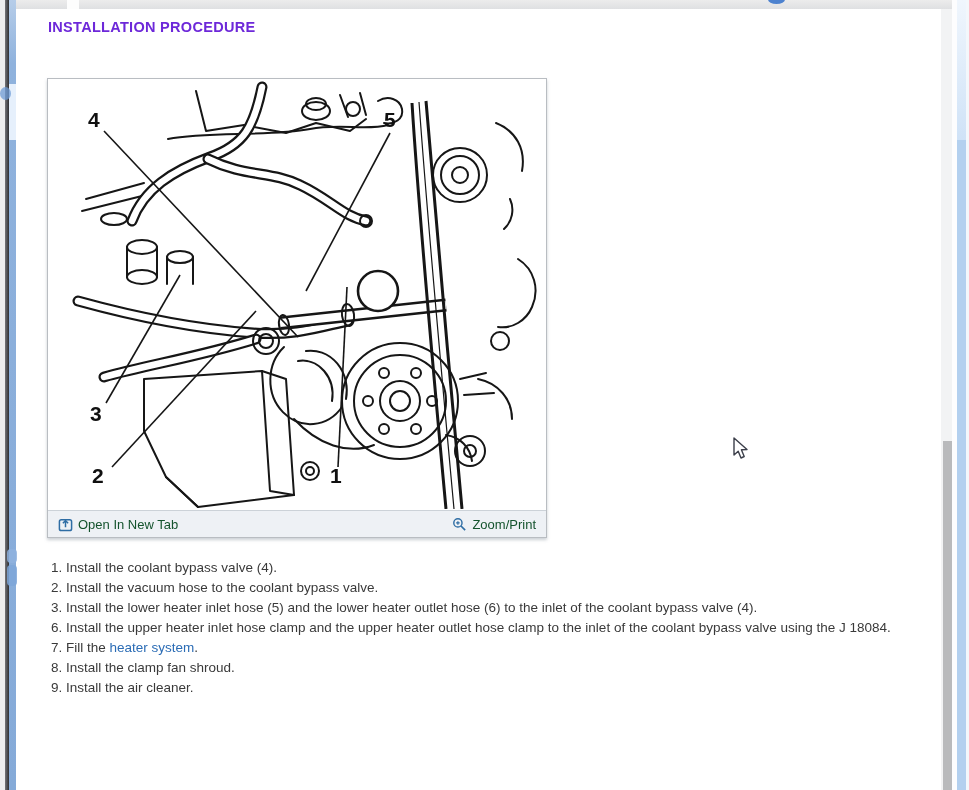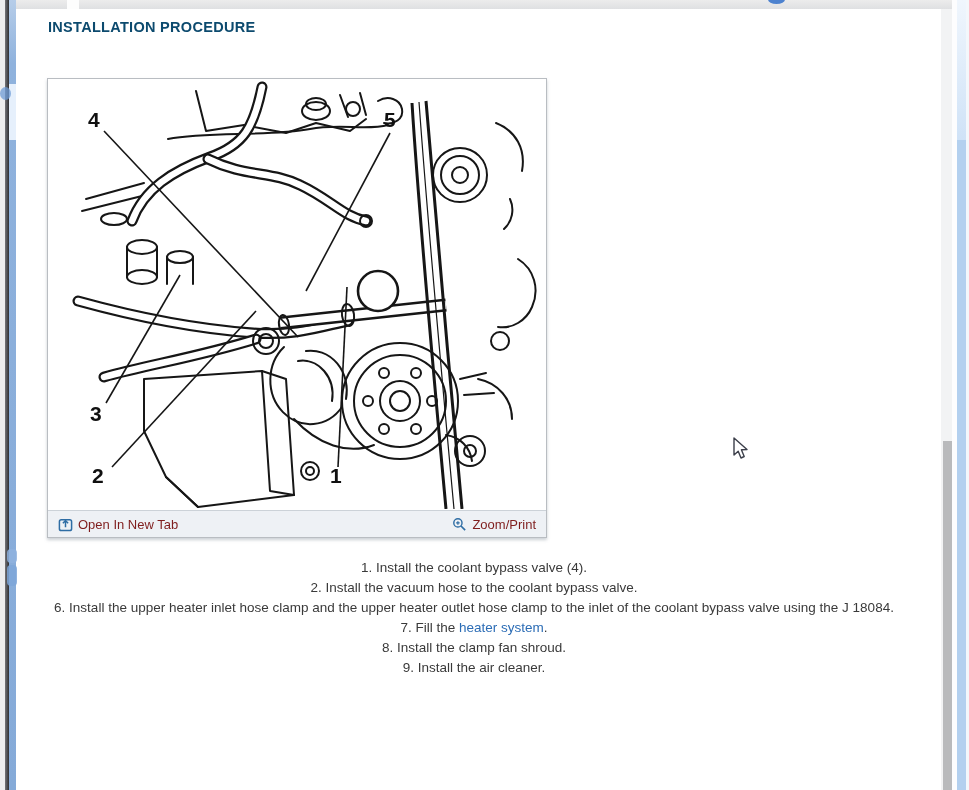--- a/index.html
+++ b/index.html
@@ -28,34 +28,34 @@
   .right-track { position:absolute; left:941px; top:9px; width:11px; height:781px; background:#f2f3f4; }
   .right-thumb { position:absolute; left:943px; top:441px; width:9px; height:349px; background:#b9babc; }
   .right-white { position:absolute; left:952px; top:0; width:5px; height:790px; background:#fdfdfe; }
   .right-blue { position:absolute; left:957px; top:0; width:9px; height:790px; background:#b3d0ef; }
   .right-blue-light { position:absolute; left:957px; top:0; width:9px; height:140px;
     background:linear-gradient(#f0f6fd,#cfe2f7); }
   .right-edge { position:absolute; left:966px; top:0; width:3px; height:790px; background:#f3f7fb; }
 
   
   .heading { position:absolute; left:48px; top:19px; font-size:14.5px; font-weight:bold;
-    color:#0c4a6e; letter-spacing:.3px; }
+    color:#6d28d9; letter-spacing:.3px; }
 
   .figure-panel { position:absolute; left:47px; top:78px; width:498px; height:458px;
     border:1px solid #b9bdc2; background:#fff; box-shadow:0 2px 3px rgba(110,120,135,.35); }
   .figure-canvas { position:absolute; left:0; top:0; width:498px; height:430px; }
   .figure-footer { position:absolute; left:0; right:0; bottom:0; height:27px;
     background:#eef1f5; border-top:1px solid #ccd2d8; display:flex; align-items:center;
     justify-content:space-between; padding:0 10px; box-sizing:border-box; }
-  .fig-link { color:#7f1d1d; font-size:13px; display:flex; gap:5px; cursor:pointer; }
+  .fig-link { color:#14532d; font-size:13px; display:flex; gap:5px; cursor:pointer; }
   .fig-link svg { display:block; }
 
   .steps { position:absolute; left:47px; top:558px; width:850px; font-size:13.5px;
     color:#3a3a3a; line-height:20px; }
-  .step { text-indent:4px;text-align:center; }
+  .step { text-indent:4px; }
   .step-link { color:#2b6cb5; cursor:pointer; }
 
   .callout { font:bold 21px "Liberation Sans", sans-serif; fill:#101010; }
   .ln   { stroke:#161616; stroke-width:1.6; fill:none; }
   .art  { stroke:#161616; stroke-width:2; fill:none; stroke-linecap:round; stroke-linejoin:round; }
   .artw { stroke:#161616; stroke-width:2.6; fill:#ffffff; }
   .hoseO{ stroke:#161616; stroke-width:11; fill:none; stroke-linecap:round; }
   .hoseI{ stroke:#ffffff; stroke-width:6.5; fill:none; stroke-linecap:round; }
   .pipeO{ stroke:#161616; stroke-width:13; fill:none; stroke-linecap:butt; }
   .pipeI{ stroke:#ffffff; stroke-width:8; fill:none; stroke-linecap:butt; }
@@ -193,20 +193,23 @@
 </div>
 
 <div class="steps">
   <div class="step">
     <span>1.</span> <span>Install the coolant bypass valve (4).</span>
   </div>
   <div class="step">
     <span>2.</span> <span>Install the vacuum hose to the coolant bypass valve.</span>
   </div>
   <div class="step">
+    <span>3.</span> <span>Install the lower heater inlet hose (5) and the lower heater outlet hose (6) to the inlet of the coolant bypass valve (4).</span>
+  </div>
+  <div class="step">
     <span>6.</span> <span>Install the upper heater inlet hose clamp and the upper heater outlet hose clamp to the inlet of the coolant bypass valve using the J 18084.</span>
   </div>
   <div class="step">
     <span>7.</span> <span>Fill the </span><span class="step-link">heater system</span><span>.</span>
   </div>
   <div class="step">
     <span>8.</span> <span>Install the clamp fan shroud.</span>
   </div>
   <div class="step">
     <span>9.</span> <span>Install the air cleaner.</span>

